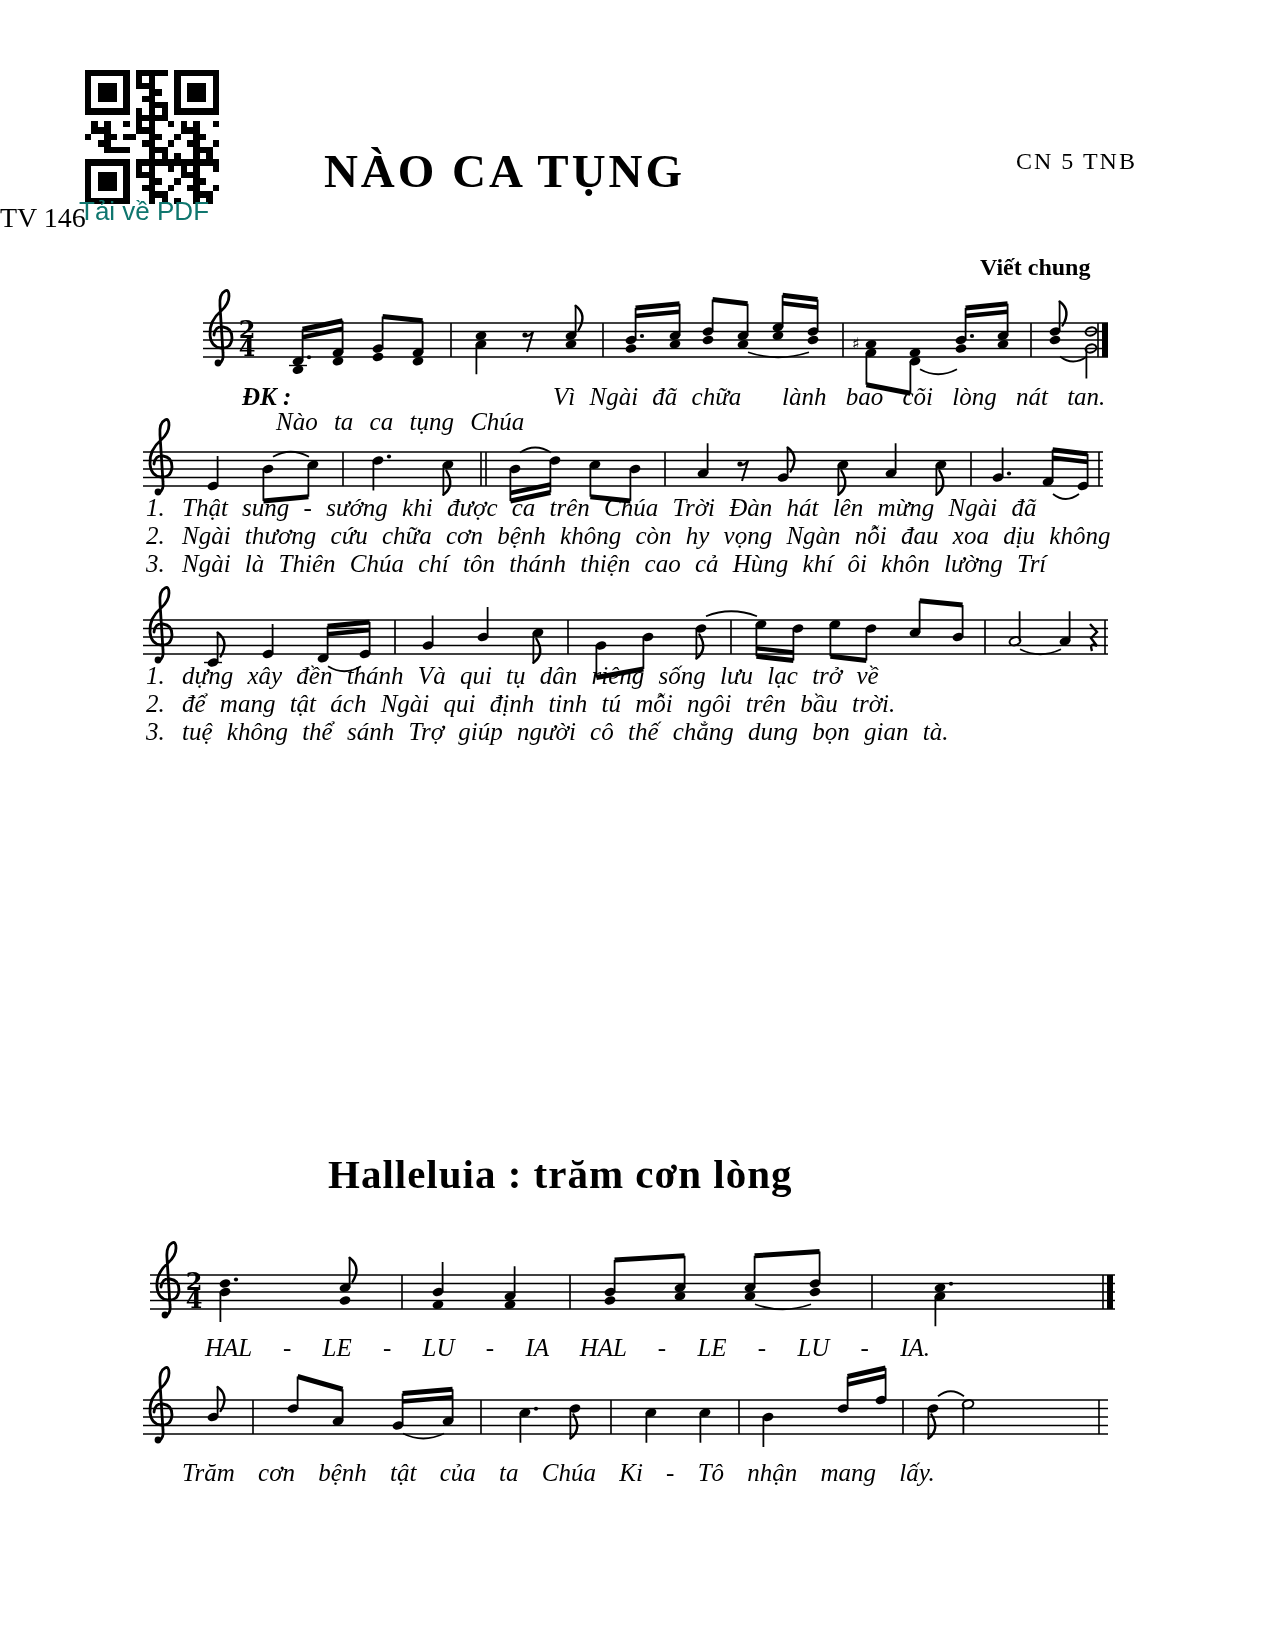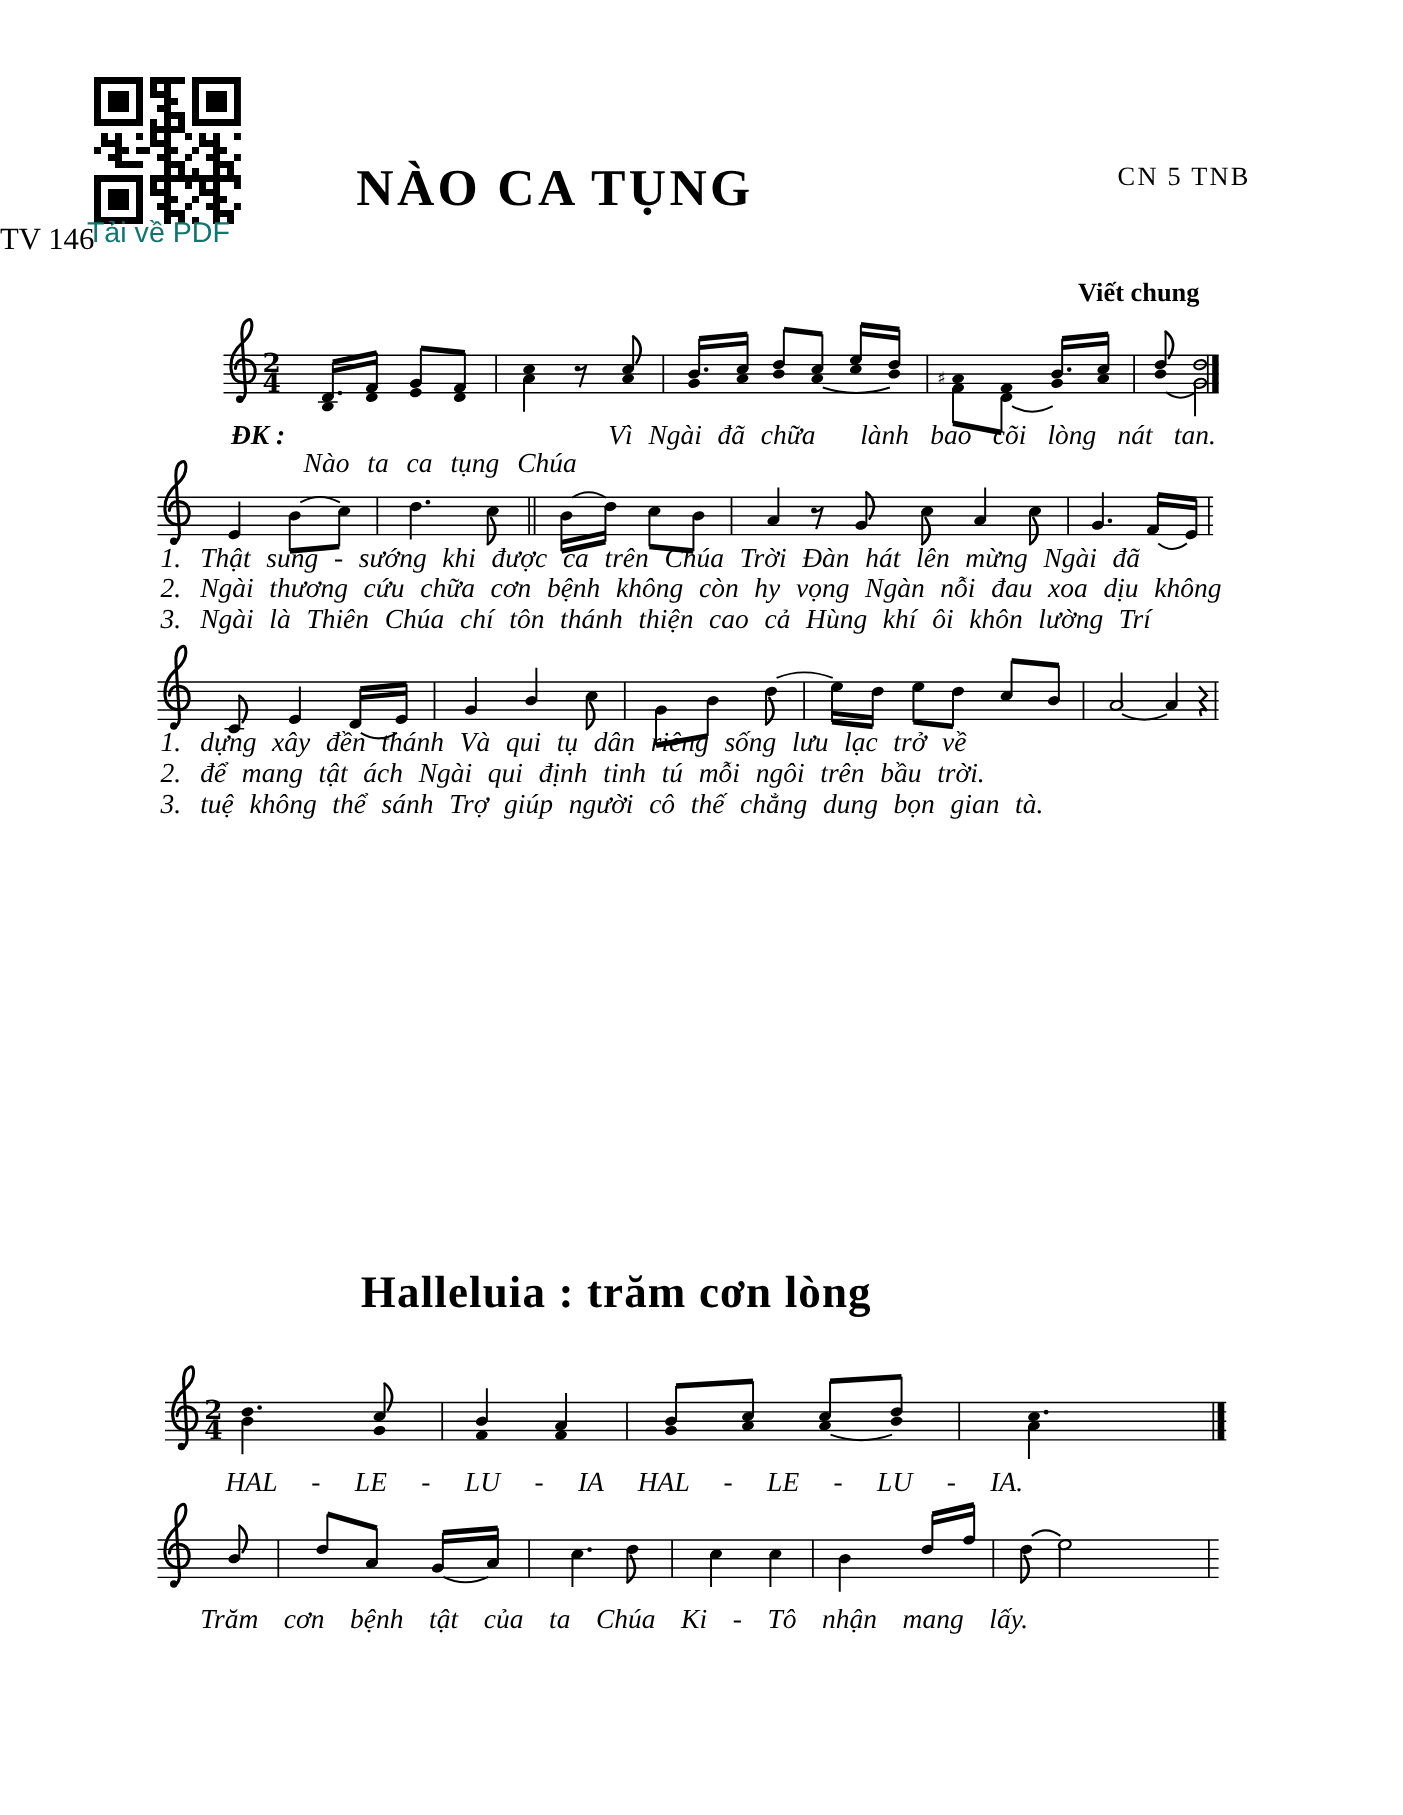--- a/index.html
+++ b/index.html
@@ -270,21 +270,21 @@
       <line x1="663.4" y1="104.75" x2="707.4" y2="113.25" stroke="#000000" stroke-width="5"></line>
       <line x1="762.6" y1="60" x2="762.6" y2="28" stroke="#000000" stroke-width="1.8"></line>
       <line x1="804.6" y1="55.75" x2="804.6" y2="23.75" stroke="#000000" stroke-width="1.8"></line>
       <line x1="762.6" y1="28" x2="804.6" y2="23.75" stroke="#000000" stroke-width="5"></line>
       <line x1="762.6" y1="36" x2="804.6" y2="31.75" stroke="#000000" stroke-width="4.4"></line>
       <path d="M545,72.25 Q575,82.25 606,72.25" fill="none" stroke="#000000" stroke-width="1.8"></path>
       <path d="M717,89.25 Q735,99.25 754,89.25" fill="none" stroke="#000000" stroke-width="1.8"></path>
       <path d="M857,76.5 Q870,86.5 884,76.5" fill="none" stroke="#000000" stroke-width="1.8"></path>
     </svg>
 
-  <div class="abs lyr dk-prefix" style="font-style:italic;">ĐK :</div>
+  <div class="abs lyr dk-prefix" style="font-style:italic;margin-left:32px;">ĐK :</div>
   <div class="abs lyr dk-seg1">Nào ta ca tụng Chúa</div>
   <div class="abs lyr dk-seg2">Vì Ngài đã chữa</div>
   <div class="abs lyr dk-seg3">lành bao cõi lòng nát tan.</div>
 
   <svg class="staff st2" width="960" height="120">
       <line x1="0" y1="43" x2="960" y2="43" stroke="#000000" stroke-width="1.3"></line>
       <line x1="0" y1="51.5" x2="960" y2="51.5" stroke="#000000" stroke-width="1.3"></line>
       <line x1="0" y1="60" x2="960" y2="60" stroke="#000000" stroke-width="1.3"></line>
       <line x1="0" y1="68.5" x2="960" y2="68.5" stroke="#000000" stroke-width="1.3"></line>
       <line x1="0" y1="77" x2="960" y2="77" stroke="#000000" stroke-width="1.3"></line>

